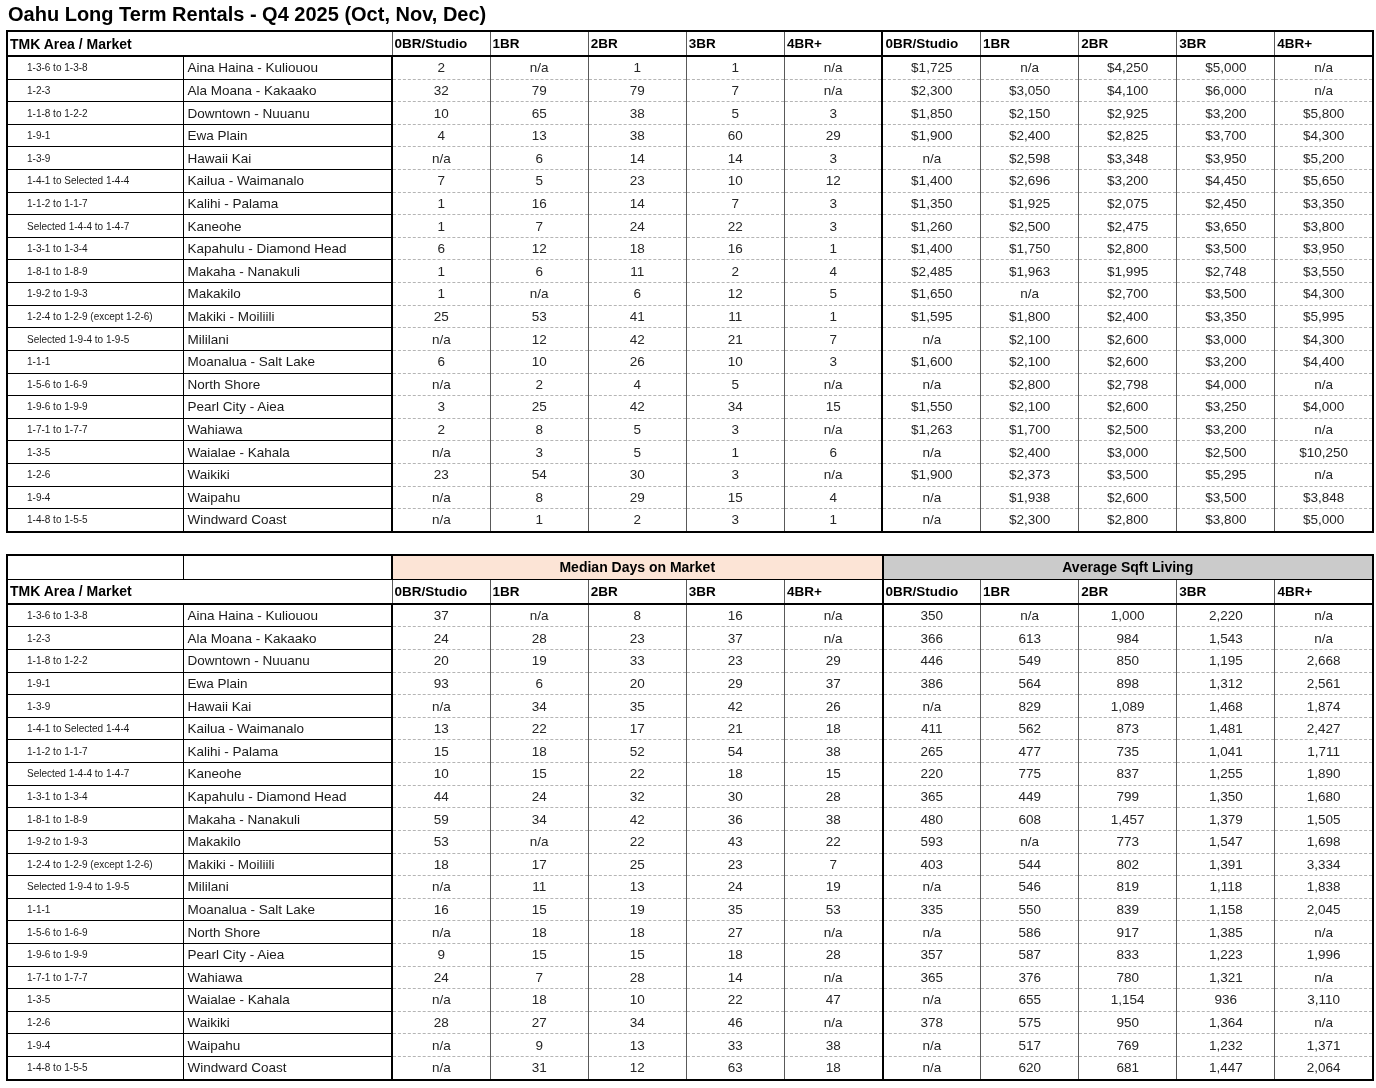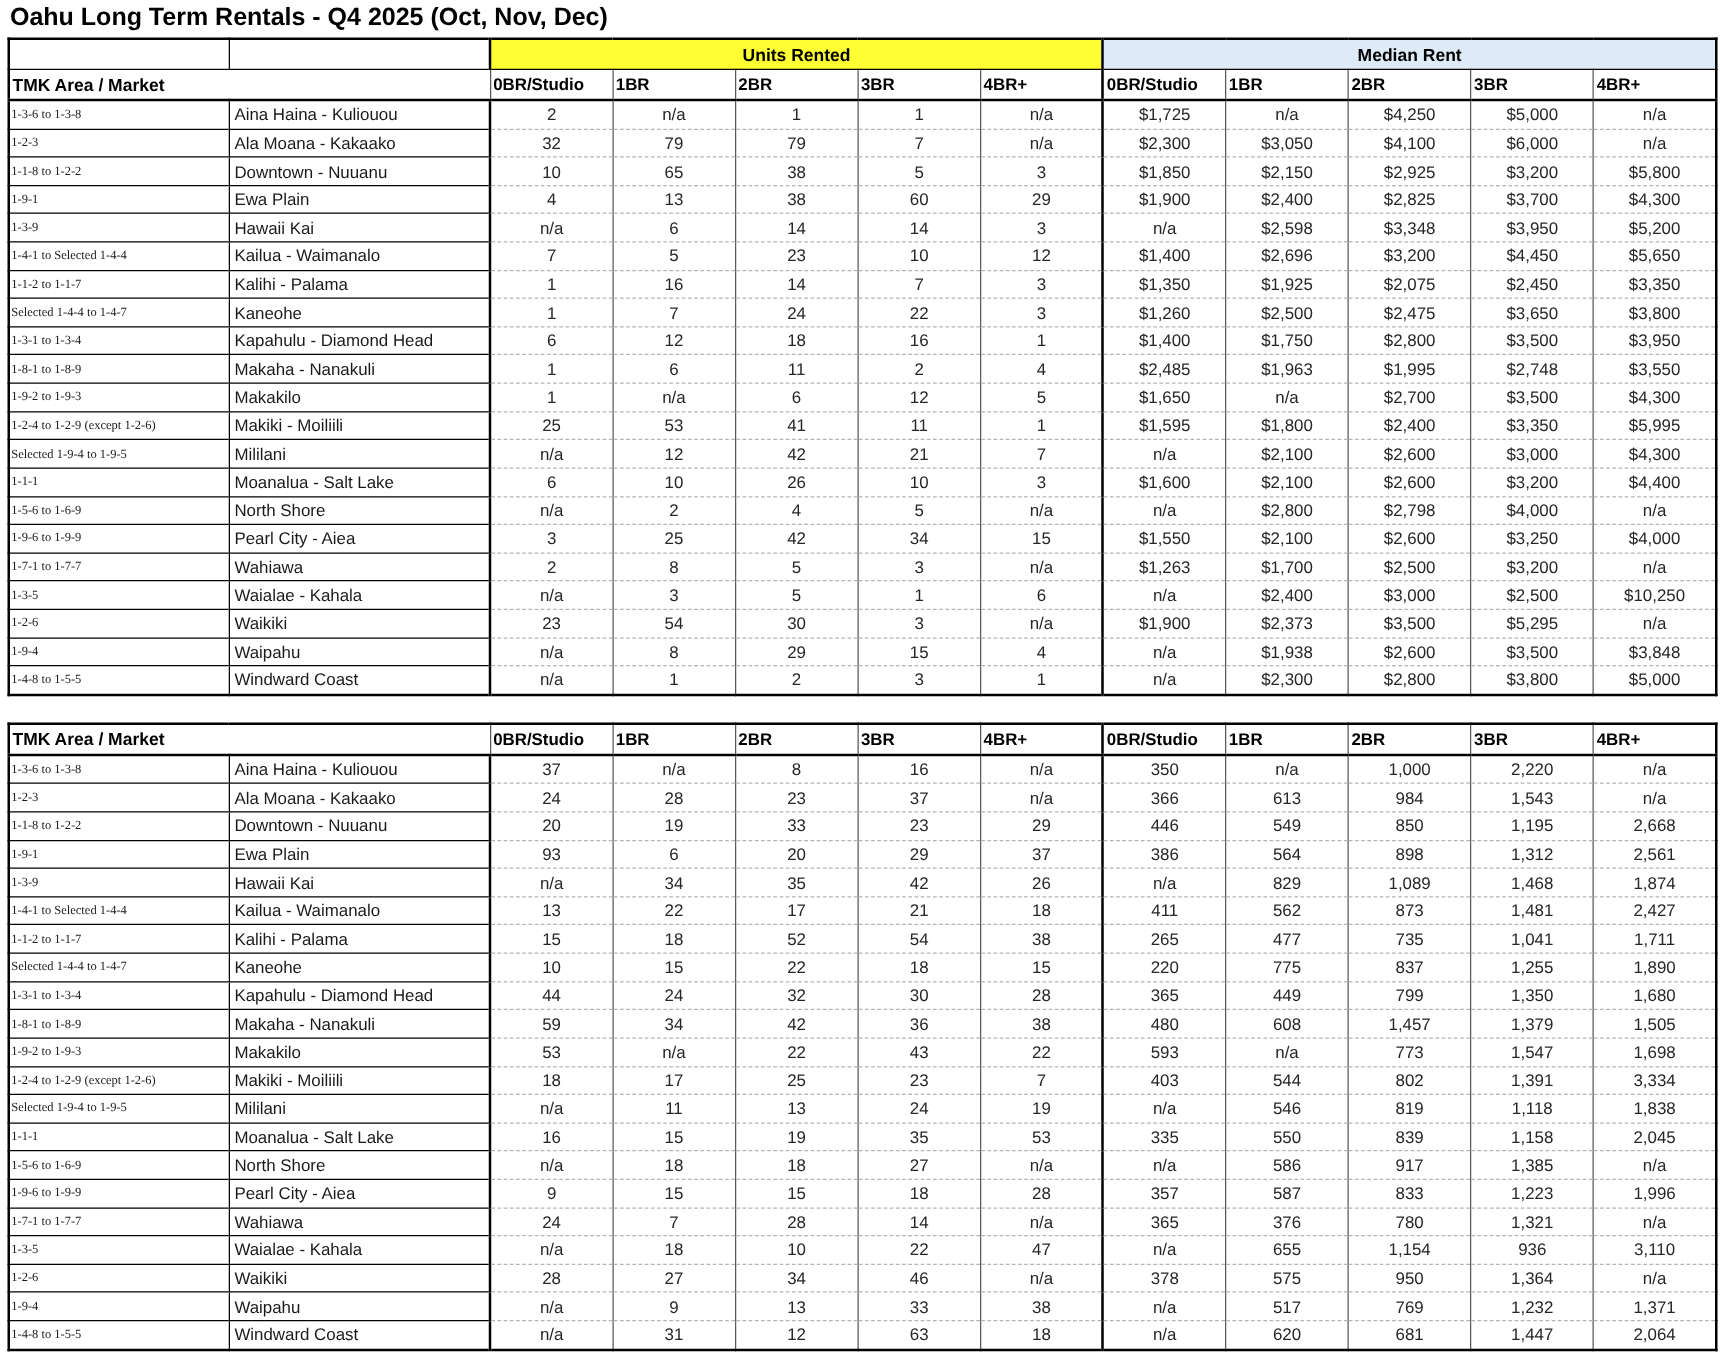--- a/index.html
+++ b/index.html
@@ -11,361 +11,30 @@
   col.c-market{width:209px;}
   col.c-d{width:98.1px;}
   td{padding:0 2px;height:21.62px;overflow:hidden;white-space:nowrap;vertical-align:middle;}
   .group-row td,.head-row td{height:23px;}
   .blank{border-bottom:1px solid #000;}
   .blank-market{border-left:1px solid #000;}
   .group{font-weight:bold;text-align:center;font-size:14px;border-left:2px solid #000;border-bottom:1px solid #000;}
   .head-row td{font-weight:bold;text-align:left;font-size:13.5px;border-bottom:2px solid #000;border-left:1px solid #595959;}
   .head-row td.rowhead{border-left:none;font-size:14px;}
   td.sec2{border-left:2px solid #000 !important;}
-  .tmk{font-size:10px;border-top:1px solid #000;padding-left:1px;color:#1a1a1a;font-family:Liberation Serif, serif;}
+  .tmk{font-size:10px;border-top:1px solid #000;padding-left:19px;color:#1a1a1a;}
   .market{font-size:13.5px;border-top:1px solid #000;border-left:1px solid #000;border-right:2px solid #000;padding-left:4px;color:#1a1a1a;}
   .num{font-size:13.5px;text-align:center;border-top:1px dashed #b5b5b5;border-left:1px solid #595959;color:#262626;}
 </style>
 </head>
 <body>
 
 <div class="page">
   <div class="title">Oahu Long Term Rentals - Q4 2025 (Oct, Nov, Dec)</div>
   <div id="tables">
-      <table class="grid">
-        <colgroup>
-          <col class="c-tmk">
-          <col class="c-market">
-          <col class="c-d">
-          <col class="c-d">
-          <col class="c-d">
-          <col class="c-d">
-          <col class="c-d">
-          <col class="c-d">
-          <col class="c-d">
-          <col class="c-d">
-          <col class="c-d">
-          <col class="c-d">
-        </colgroup>
-        <tbody>
-          <tr class="group-row">
-            <td class="blank"></td>
-            <td class="blank blank-market"></td>
-            <td colspan="5" class="group" style="background:#FFFF33">Units Rented</td>
-            <td colspan="5" class="group sec2" style="background:#DEEAF6">Median Rent</td>
-          </tr>
-          <tr class="head-row">
-            <td colspan="2" class="rowhead">TMK Area / Market</td>
-            <td class="bh">0BR/Studio</td>
-            <td class="bh">1BR</td>
-            <td class="bh">2BR</td>
-            <td class="bh">3BR</td>
-            <td class="bh">4BR+</td>
-            <td class="bh sec2">0BR/Studio</td>
-            <td class="bh">1BR</td>
-            <td class="bh">2BR</td>
-            <td class="bh">3BR</td>
-            <td class="bh">4BR+</td>
-          </tr>
-          <tr class="data-row">
-            <td class="tmk">1-3-6 to 1-3-8</td>
-            <td class="market">Aina Haina - Kuliouou</td>
-            <td class="num">2</td>
-            <td class="num">n/a</td>
-            <td class="num">1</td>
-            <td class="num">1</td>
-            <td class="num">n/a</td>
-            <td class="num sec2">$1,725</td>
-            <td class="num">n/a</td>
-            <td class="num">$4,250</td>
-            <td class="num">$5,000</td>
-            <td class="num">n/a</td>
-          </tr>
-          <tr class="data-row">
-            <td class="tmk">1-2-3</td>
-            <td class="market">Ala Moana - Kakaako</td>
-            <td class="num">32</td>
-            <td class="num">79</td>
-            <td class="num">79</td>
-            <td class="num">7</td>
-            <td class="num">n/a</td>
-            <td class="num sec2">$2,300</td>
-            <td class="num">$3,050</td>
-            <td class="num">$4,100</td>
-            <td class="num">$6,000</td>
-            <td class="num">n/a</td>
-          </tr>
-          <tr class="data-row">
-            <td class="tmk">1-1-8 to 1-2-2</td>
-            <td class="market">Downtown - Nuuanu</td>
-            <td class="num">10</td>
-            <td class="num">65</td>
-            <td class="num">38</td>
-            <td class="num">5</td>
-            <td class="num">3</td>
-            <td class="num sec2">$1,850</td>
-            <td class="num">$2,150</td>
-            <td class="num">$2,925</td>
-            <td class="num">$3,200</td>
-            <td class="num">$5,800</td>
-          </tr>
-          <tr class="data-row">
-            <td class="tmk">1-9-1</td>
-            <td class="market">Ewa Plain</td>
-            <td class="num">4</td>
-            <td class="num">13</td>
-            <td class="num">38</td>
-            <td class="num">60</td>
-            <td class="num">29</td>
-            <td class="num sec2">$1,900</td>
-            <td class="num">$2,400</td>
-            <td class="num">$2,825</td>
-            <td class="num">$3,700</td>
-            <td class="num">$4,300</td>
-          </tr>
-          <tr class="data-row">
-            <td class="tmk">1-3-9</td>
-            <td class="market">Hawaii Kai</td>
-            <td class="num">n/a</td>
-            <td class="num">6</td>
-            <td class="num">14</td>
-            <td class="num">14</td>
-            <td class="num">3</td>
-            <td class="num sec2">n/a</td>
-            <td class="num">$2,598</td>
-            <td class="num">$3,348</td>
-            <td class="num">$3,950</td>
-            <td class="num">$5,200</td>
-          </tr>
-          <tr class="data-row">
-            <td class="tmk">1-4-1 to Selected 1-4-4</td>
-            <td class="market">Kailua - Waimanalo</td>
-            <td class="num">7</td>
-            <td class="num">5</td>
-            <td class="num">23</td>
-            <td class="num">10</td>
-            <td class="num">12</td>
-            <td class="num sec2">$1,400</td>
-            <td class="num">$2,696</td>
-            <td class="num">$3,200</td>
-            <td class="num">$4,450</td>
-            <td class="num">$5,650</td>
-          </tr>
-          <tr class="data-row">
-            <td class="tmk">1-1-2 to 1-1-7</td>
-            <td class="market">Kalihi - Palama</td>
-            <td class="num">1</td>
-            <td class="num">16</td>
-            <td class="num">14</td>
-            <td class="num">7</td>
-            <td class="num">3</td>
-            <td class="num sec2">$1,350</td>
-            <td class="num">$1,925</td>
-            <td class="num">$2,075</td>
-            <td class="num">$2,450</td>
-            <td class="num">$3,350</td>
-          </tr>
-          <tr class="data-row">
-            <td class="tmk">Selected 1-4-4 to 1-4-7</td>
-            <td class="market">Kaneohe</td>
-            <td class="num">1</td>
-            <td class="num">7</td>
-            <td class="num">24</td>
-            <td class="num">22</td>
-            <td class="num">3</td>
-            <td class="num sec2">$1,260</td>
-            <td class="num">$2,500</td>
-            <td class="num">$2,475</td>
-            <td class="num">$3,650</td>
-            <td class="num">$3,800</td>
-          </tr>
-          <tr class="data-row">
-            <td class="tmk">1-3-1 to 1-3-4</td>
-            <td class="market">Kapahulu - Diamond Head</td>
-            <td class="num">6</td>
-            <td class="num">12</td>
-            <td class="num">18</td>
-            <td class="num">16</td>
-            <td class="num">1</td>
-            <td class="num sec2">$1,400</td>
-            <td class="num">$1,750</td>
-            <td class="num">$2,800</td>
-            <td class="num">$3,500</td>
-            <td class="num">$3,950</td>
-          </tr>
-          <tr class="data-row">
-            <td class="tmk">1-8-1 to 1-8-9</td>
-            <td class="market">Makaha - Nanakuli</td>
-            <td class="num">1</td>
-            <td class="num">6</td>
-            <td class="num">11</td>
-            <td class="num">2</td>
-            <td class="num">4</td>
-            <td class="num sec2">$2,485</td>
-            <td class="num">$1,963</td>
-            <td class="num">$1,995</td>
-            <td class="num">$2,748</td>
-            <td class="num">$3,550</td>
-          </tr>
-          <tr class="data-row">
-            <td class="tmk">1-9-2 to 1-9-3</td>
-            <td class="market">Makakilo</td>
-            <td class="num">1</td>
-            <td class="num">n/a</td>
-            <td class="num">6</td>
-            <td class="num">12</td>
-            <td class="num">5</td>
-            <td class="num sec2">$1,650</td>
-            <td class="num">n/a</td>
-            <td class="num">$2,700</td>
-            <td class="num">$3,500</td>
-            <td class="num">$4,300</td>
-          </tr>
-          <tr class="data-row">
-            <td class="tmk">1-2-4 to 1-2-9 (except 1-2-6)</td>
-            <td class="market">Makiki - Moiliili</td>
-            <td class="num">25</td>
-            <td class="num">53</td>
-            <td class="num">41</td>
-            <td class="num">11</td>
-            <td class="num">1</td>
-            <td class="num sec2">$1,595</td>
-            <td class="num">$1,800</td>
-            <td class="num">$2,400</td>
-            <td class="num">$3,350</td>
-            <td class="num">$5,995</td>
-          </tr>
-          <tr class="data-row">
-            <td class="tmk">Selected 1-9-4 to 1-9-5</td>
-            <td class="market">Mililani</td>
-            <td class="num">n/a</td>
-            <td class="num">12</td>
-            <td class="num">42</td>
-            <td class="num">21</td>
-            <td class="num">7</td>
-            <td class="num sec2">n/a</td>
-            <td class="num">$2,100</td>
-            <td class="num">$2,600</td>
-            <td class="num">$3,000</td>
-            <td class="num">$4,300</td>
-          </tr>
-          <tr class="data-row">
-            <td class="tmk">1-1-1</td>
-            <td class="market">Moanalua - Salt Lake</td>
-            <td class="num">6</td>
-            <td class="num">10</td>
-            <td class="num">26</td>
-            <td class="num">10</td>
-            <td class="num">3</td>
-            <td class="num sec2">$1,600</td>
-            <td class="num">$2,100</td>
-            <td class="num">$2,600</td>
-            <td class="num">$3,200</td>
-            <td class="num">$4,400</td>
-          </tr>
-          <tr class="data-row">
-            <td class="tmk">1-5-6 to 1-6-9</td>
-            <td class="market">North Shore</td>
-            <td class="num">n/a</td>
-            <td class="num">2</td>
-            <td class="num">4</td>
-            <td class="num">5</td>
-            <td class="num">n/a</td>
-            <td class="num sec2">n/a</td>
-            <td class="num">$2,800</td>
-            <td class="num">$2,798</td>
-            <td class="num">$4,000</td>
-            <td class="num">n/a</td>
-          </tr>
-          <tr class="data-row">
-            <td class="tmk">1-9-6 to 1-9-9</td>
-            <td class="market">Pearl City - Aiea</td>
-            <td class="num">3</td>
-            <td class="num">25</td>
-            <td class="num">42</td>
-            <td class="num">34</td>
-            <td class="num">15</td>
-            <td class="num sec2">$1,550</td>
-            <td class="num">$2,100</td>
-            <td class="num">$2,600</td>
-            <td class="num">$3,250</td>
-            <td class="num">$4,000</td>
-          </tr>
-          <tr class="data-row">
-            <td class="tmk">1-7-1 to 1-7-7</td>
-            <td class="market">Wahiawa</td>
-            <td class="num">2</td>
-            <td class="num">8</td>
-            <td class="num">5</td>
-            <td class="num">3</td>
-            <td class="num">n/a</td>
-            <td class="num sec2">$1,263</td>
-            <td class="num">$1,700</td>
-            <td class="num">$2,500</td>
-            <td class="num">$3,200</td>
-            <td class="num">n/a</td>
-          </tr>
-          <tr class="data-row">
-            <td class="tmk">1-3-5</td>
-            <td class="market">Waialae - Kahala</td>
-            <td class="num">n/a</td>
-            <td class="num">3</td>
-            <td class="num">5</td>
-            <td class="num">1</td>
-            <td class="num">6</td>
-            <td class="num sec2">n/a</td>
-            <td class="num">$2,400</td>
-            <td class="num">$3,000</td>
-            <td class="num">$2,500</td>
-            <td class="num">$10,250</td>
-          </tr>
-          <tr class="data-row">
-            <td class="tmk">1-2-6</td>
-            <td class="market">Waikiki</td>
-            <td class="num">23</td>
-            <td class="num">54</td>
-            <td class="num">30</td>
-            <td class="num">3</td>
-            <td class="num">n/a</td>
-            <td class="num sec2">$1,900</td>
-            <td class="num">$2,373</td>
-            <td class="num">$3,500</td>
-            <td class="num">$5,295</td>
-            <td class="num">n/a</td>
-          </tr>
-          <tr class="data-row">
-            <td class="tmk">1-9-4</td>
-            <td class="market">Waipahu</td>
-            <td class="num">n/a</td>
-            <td class="num">8</td>
-            <td class="num">29</td>
-            <td class="num">15</td>
-            <td class="num">4</td>
-            <td class="num sec2">n/a</td>
-            <td class="num">$1,938</td>
-            <td class="num">$2,600</td>
-            <td class="num">$3,500</td>
-            <td class="num">$3,848</td>
-          </tr>
-          <tr class="data-row">
-            <td class="tmk">1-4-8 to 1-5-5</td>
-            <td class="market">Windward Coast</td>
-            <td class="num">n/a</td>
-            <td class="num">1</td>
-            <td class="num">2</td>
-            <td class="num">3</td>
-            <td class="num">1</td>
-            <td class="num sec2">n/a</td>
-            <td class="num">$2,300</td>
-            <td class="num">$2,800</td>
-            <td class="num">$3,800</td>
-            <td class="num">$5,000</td>
-          </tr>
-        </tbody>
-      </table>
       <table class="grid">
         <colgroup>
           <col class="c-tmk">
           <col class="c-market">
           <col class="c-d">
           <col class="c-d">
           <col class="c-d">
           <col class="c-d">
           <col class="c-d">
           <col class="c-d">
@@ -384,20 +53,351 @@
             <td class="bh">4BR+</td>
             <td class="bh sec2">0BR/Studio</td>
             <td class="bh">1BR</td>
             <td class="bh">2BR</td>
             <td class="bh">3BR</td>
             <td class="bh">4BR+</td>
           </tr>
           <tr class="data-row">
             <td class="tmk">1-3-6 to 1-3-8</td>
             <td class="market">Aina Haina - Kuliouou</td>
+            <td class="num">2</td>
+            <td class="num">n/a</td>
+            <td class="num">1</td>
+            <td class="num">1</td>
+            <td class="num">n/a</td>
+            <td class="num sec2">$1,725</td>
+            <td class="num">n/a</td>
+            <td class="num">$4,250</td>
+            <td class="num">$5,000</td>
+            <td class="num">n/a</td>
+          </tr>
+          <tr class="data-row">
+            <td class="tmk">1-2-3</td>
+            <td class="market">Ala Moana - Kakaako</td>
+            <td class="num">32</td>
+            <td class="num">79</td>
+            <td class="num">79</td>
+            <td class="num">7</td>
+            <td class="num">n/a</td>
+            <td class="num sec2">$2,300</td>
+            <td class="num">$3,050</td>
+            <td class="num">$4,100</td>
+            <td class="num">$6,000</td>
+            <td class="num">n/a</td>
+          </tr>
+          <tr class="data-row">
+            <td class="tmk">1-1-8 to 1-2-2</td>
+            <td class="market">Downtown - Nuuanu</td>
+            <td class="num">10</td>
+            <td class="num">65</td>
+            <td class="num">38</td>
+            <td class="num">5</td>
+            <td class="num">3</td>
+            <td class="num sec2">$1,850</td>
+            <td class="num">$2,150</td>
+            <td class="num">$2,925</td>
+            <td class="num">$3,200</td>
+            <td class="num">$5,800</td>
+          </tr>
+          <tr class="data-row">
+            <td class="tmk">1-9-1</td>
+            <td class="market">Ewa Plain</td>
+            <td class="num">4</td>
+            <td class="num">13</td>
+            <td class="num">38</td>
+            <td class="num">60</td>
+            <td class="num">29</td>
+            <td class="num sec2">$1,900</td>
+            <td class="num">$2,400</td>
+            <td class="num">$2,825</td>
+            <td class="num">$3,700</td>
+            <td class="num">$4,300</td>
+          </tr>
+          <tr class="data-row">
+            <td class="tmk">1-3-9</td>
+            <td class="market">Hawaii Kai</td>
+            <td class="num">n/a</td>
+            <td class="num">6</td>
+            <td class="num">14</td>
+            <td class="num">14</td>
+            <td class="num">3</td>
+            <td class="num sec2">n/a</td>
+            <td class="num">$2,598</td>
+            <td class="num">$3,348</td>
+            <td class="num">$3,950</td>
+            <td class="num">$5,200</td>
+          </tr>
+          <tr class="data-row">
+            <td class="tmk">1-4-1 to Selected 1-4-4</td>
+            <td class="market">Kailua - Waimanalo</td>
+            <td class="num">7</td>
+            <td class="num">5</td>
+            <td class="num">23</td>
+            <td class="num">10</td>
+            <td class="num">12</td>
+            <td class="num sec2">$1,400</td>
+            <td class="num">$2,696</td>
+            <td class="num">$3,200</td>
+            <td class="num">$4,450</td>
+            <td class="num">$5,650</td>
+          </tr>
+          <tr class="data-row">
+            <td class="tmk">1-1-2 to 1-1-7</td>
+            <td class="market">Kalihi - Palama</td>
+            <td class="num">1</td>
+            <td class="num">16</td>
+            <td class="num">14</td>
+            <td class="num">7</td>
+            <td class="num">3</td>
+            <td class="num sec2">$1,350</td>
+            <td class="num">$1,925</td>
+            <td class="num">$2,075</td>
+            <td class="num">$2,450</td>
+            <td class="num">$3,350</td>
+          </tr>
+          <tr class="data-row">
+            <td class="tmk">Selected 1-4-4 to 1-4-7</td>
+            <td class="market">Kaneohe</td>
+            <td class="num">1</td>
+            <td class="num">7</td>
+            <td class="num">24</td>
+            <td class="num">22</td>
+            <td class="num">3</td>
+            <td class="num sec2">$1,260</td>
+            <td class="num">$2,500</td>
+            <td class="num">$2,475</td>
+            <td class="num">$3,650</td>
+            <td class="num">$3,800</td>
+          </tr>
+          <tr class="data-row">
+            <td class="tmk">1-3-1 to 1-3-4</td>
+            <td class="market">Kapahulu - Diamond Head</td>
+            <td class="num">6</td>
+            <td class="num">12</td>
+            <td class="num">18</td>
+            <td class="num">16</td>
+            <td class="num">1</td>
+            <td class="num sec2">$1,400</td>
+            <td class="num">$1,750</td>
+            <td class="num">$2,800</td>
+            <td class="num">$3,500</td>
+            <td class="num">$3,950</td>
+          </tr>
+          <tr class="data-row">
+            <td class="tmk">1-8-1 to 1-8-9</td>
+            <td class="market">Makaha - Nanakuli</td>
+            <td class="num">1</td>
+            <td class="num">6</td>
+            <td class="num">11</td>
+            <td class="num">2</td>
+            <td class="num">4</td>
+            <td class="num sec2">$2,485</td>
+            <td class="num">$1,963</td>
+            <td class="num">$1,995</td>
+            <td class="num">$2,748</td>
+            <td class="num">$3,550</td>
+          </tr>
+          <tr class="data-row">
+            <td class="tmk">1-9-2 to 1-9-3</td>
+            <td class="market">Makakilo</td>
+            <td class="num">1</td>
+            <td class="num">n/a</td>
+            <td class="num">6</td>
+            <td class="num">12</td>
+            <td class="num">5</td>
+            <td class="num sec2">$1,650</td>
+            <td class="num">n/a</td>
+            <td class="num">$2,700</td>
+            <td class="num">$3,500</td>
+            <td class="num">$4,300</td>
+          </tr>
+          <tr class="data-row">
+            <td class="tmk">1-2-4 to 1-2-9 (except 1-2-6)</td>
+            <td class="market">Makiki - Moiliili</td>
+            <td class="num">25</td>
+            <td class="num">53</td>
+            <td class="num">41</td>
+            <td class="num">11</td>
+            <td class="num">1</td>
+            <td class="num sec2">$1,595</td>
+            <td class="num">$1,800</td>
+            <td class="num">$2,400</td>
+            <td class="num">$3,350</td>
+            <td class="num">$5,995</td>
+          </tr>
+          <tr class="data-row">
+            <td class="tmk">Selected 1-9-4 to 1-9-5</td>
+            <td class="market">Mililani</td>
+            <td class="num">n/a</td>
+            <td class="num">12</td>
+            <td class="num">42</td>
+            <td class="num">21</td>
+            <td class="num">7</td>
+            <td class="num sec2">n/a</td>
+            <td class="num">$2,100</td>
+            <td class="num">$2,600</td>
+            <td class="num">$3,000</td>
+            <td class="num">$4,300</td>
+          </tr>
+          <tr class="data-row">
+            <td class="tmk">1-1-1</td>
+            <td class="market">Moanalua - Salt Lake</td>
+            <td class="num">6</td>
+            <td class="num">10</td>
+            <td class="num">26</td>
+            <td class="num">10</td>
+            <td class="num">3</td>
+            <td class="num sec2">$1,600</td>
+            <td class="num">$2,100</td>
+            <td class="num">$2,600</td>
+            <td class="num">$3,200</td>
+            <td class="num">$4,400</td>
+          </tr>
+          <tr class="data-row">
+            <td class="tmk">1-5-6 to 1-6-9</td>
+            <td class="market">North Shore</td>
+            <td class="num">n/a</td>
+            <td class="num">2</td>
+            <td class="num">4</td>
+            <td class="num">5</td>
+            <td class="num">n/a</td>
+            <td class="num sec2">n/a</td>
+            <td class="num">$2,800</td>
+            <td class="num">$2,798</td>
+            <td class="num">$4,000</td>
+            <td class="num">n/a</td>
+          </tr>
+          <tr class="data-row">
+            <td class="tmk">1-9-6 to 1-9-9</td>
+            <td class="market">Pearl City - Aiea</td>
+            <td class="num">3</td>
+            <td class="num">25</td>
+            <td class="num">42</td>
+            <td class="num">34</td>
+            <td class="num">15</td>
+            <td class="num sec2">$1,550</td>
+            <td class="num">$2,100</td>
+            <td class="num">$2,600</td>
+            <td class="num">$3,250</td>
+            <td class="num">$4,000</td>
+          </tr>
+          <tr class="data-row">
+            <td class="tmk">1-7-1 to 1-7-7</td>
+            <td class="market">Wahiawa</td>
+            <td class="num">2</td>
+            <td class="num">8</td>
+            <td class="num">5</td>
+            <td class="num">3</td>
+            <td class="num">n/a</td>
+            <td class="num sec2">$1,263</td>
+            <td class="num">$1,700</td>
+            <td class="num">$2,500</td>
+            <td class="num">$3,200</td>
+            <td class="num">n/a</td>
+          </tr>
+          <tr class="data-row">
+            <td class="tmk">1-3-5</td>
+            <td class="market">Waialae - Kahala</td>
+            <td class="num">n/a</td>
+            <td class="num">3</td>
+            <td class="num">5</td>
+            <td class="num">1</td>
+            <td class="num">6</td>
+            <td class="num sec2">n/a</td>
+            <td class="num">$2,400</td>
+            <td class="num">$3,000</td>
+            <td class="num">$2,500</td>
+            <td class="num">$10,250</td>
+          </tr>
+          <tr class="data-row">
+            <td class="tmk">1-2-6</td>
+            <td class="market">Waikiki</td>
+            <td class="num">23</td>
+            <td class="num">54</td>
+            <td class="num">30</td>
+            <td class="num">3</td>
+            <td class="num">n/a</td>
+            <td class="num sec2">$1,900</td>
+            <td class="num">$2,373</td>
+            <td class="num">$3,500</td>
+            <td class="num">$5,295</td>
+            <td class="num">n/a</td>
+          </tr>
+          <tr class="data-row">
+            <td class="tmk">1-9-4</td>
+            <td class="market">Waipahu</td>
+            <td class="num">n/a</td>
+            <td class="num">8</td>
+            <td class="num">29</td>
+            <td class="num">15</td>
+            <td class="num">4</td>
+            <td class="num sec2">n/a</td>
+            <td class="num">$1,938</td>
+            <td class="num">$2,600</td>
+            <td class="num">$3,500</td>
+            <td class="num">$3,848</td>
+          </tr>
+          <tr class="data-row">
+            <td class="tmk">1-4-8 to 1-5-5</td>
+            <td class="market">Windward Coast</td>
+            <td class="num">n/a</td>
+            <td class="num">1</td>
+            <td class="num">2</td>
+            <td class="num">3</td>
+            <td class="num">1</td>
+            <td class="num sec2">n/a</td>
+            <td class="num">$2,300</td>
+            <td class="num">$2,800</td>
+            <td class="num">$3,800</td>
+            <td class="num">$5,000</td>
+          </tr>
+        </tbody>
+      </table>
+      <table class="grid">
+        <colgroup>
+          <col class="c-tmk">
+          <col class="c-market">
+          <col class="c-d">
+          <col class="c-d">
+          <col class="c-d">
+          <col class="c-d">
+          <col class="c-d">
+          <col class="c-d">
+          <col class="c-d">
+          <col class="c-d">
+          <col class="c-d">
+          <col class="c-d">
+        </colgroup>
+        <tbody>
+          <tr class="group-row">
+            <td class="blank"></td>
+            <td class="blank blank-market"></td>
+            <td colspan="5" class="group" style="background:#FCE4D6">Median Days on Market</td>
+            <td colspan="5" class="group sec2" style="background:#CBCBCB">Average Sqft Living</td>
+          </tr>
+          <tr class="head-row">
+            <td colspan="2" class="rowhead">TMK Area / Market</td>
+            <td class="bh">0BR/Studio</td>
+            <td class="bh">1BR</td>
+            <td class="bh">2BR</td>
+            <td class="bh">3BR</td>
+            <td class="bh">4BR+</td>
+            <td class="bh sec2">0BR/Studio</td>
+            <td class="bh">1BR</td>
+            <td class="bh">2BR</td>
+            <td class="bh">3BR</td>
+            <td class="bh">4BR+</td>
+          </tr>
+          <tr class="data-row">
+            <td class="tmk">1-3-6 to 1-3-8</td>
+            <td class="market">Aina Haina - Kuliouou</td>
             <td class="num">37</td>
             <td class="num">n/a</td>
             <td class="num">8</td>
             <td class="num">16</td>
             <td class="num">n/a</td>
             <td class="num sec2">350</td>
             <td class="num">n/a</td>
             <td class="num">1,000</td>
             <td class="num">2,220</td>
             <td class="num">n/a</td>

